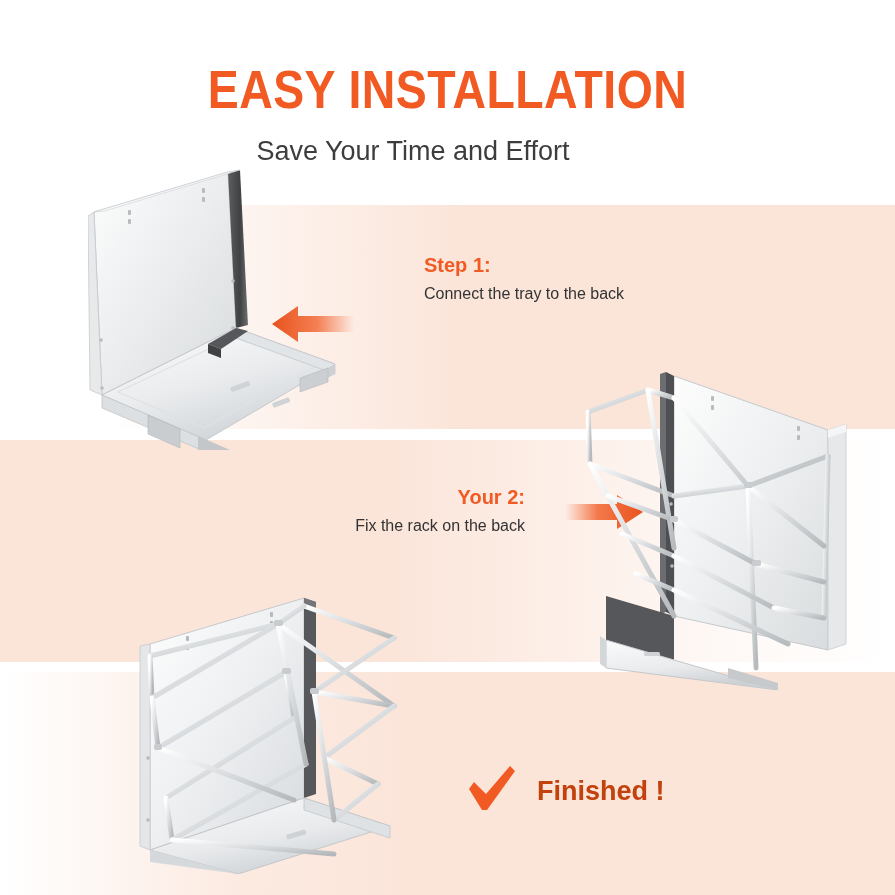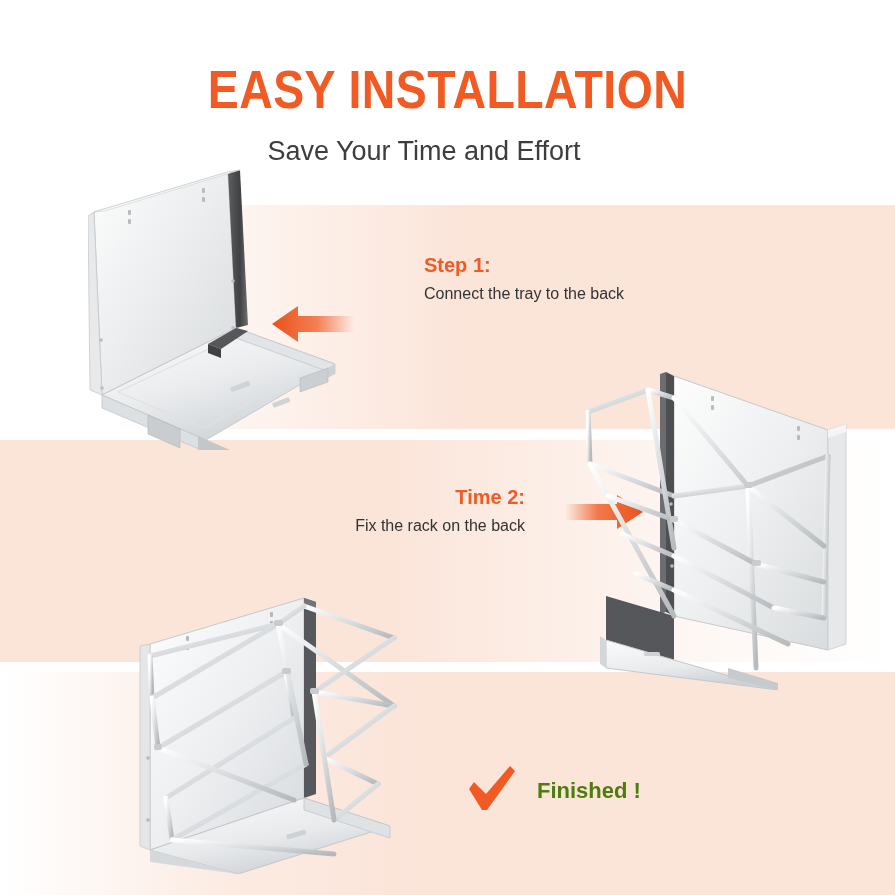--- a/index.html
+++ b/index.html
@@ -22,34 +22,34 @@
 
   
   .title{
     position:absolute;top:60px;left:0;width:895px;text-align:center;
     font-size:54px;line-height:58px;font-weight:bold;color:#f15a22;
     letter-spacing:.5px;
     transform:scaleX(.86);transform-origin:center top;
     font-stretch:condensed;
   }
   .subtitle{
-    position:absolute;top:135px;left:11px;width:756px;text-align:center;
+    position:absolute;top:135px;left:0;width:756px;text-align:center;
     font-size:27px;line-height:32px;color:#3d3d3d;font-weight:normal;padding-left:35px;
   }
 
   
   .step-block{position:absolute;color:#333;}
   .step-label{font-size:20px;font-weight:bold;color:#f15a22;line-height:26px;}
   .step-text{font-size:16px;color:#333;line-height:32px;white-space:nowrap;}
 
   #step1-block{left:396px;top:252px;text-align:left;margin-left:28px;}
   #step2-block{left:243px;top:484px;width:282px;text-align:right;}
 
   .finished-block{position:absolute;left:467px;top:765px;display:flex;align-items:center;gap:20px;}
-  .finished-text{font-size:22px;font-weight:bold;color:#4d7c0f;white-space:nowrap;}
+  .finished-text{font-size:27px;font-weight:bold;color:#c2410c;white-space:nowrap;}
 
   
   .arrow{position:absolute;}
   #arrow-left{left:272px;top:303px;}
   #arrow-right{left:565px;top:492px;}
 
   
   .product{position:absolute;}
   #product-step1{left:88px;top:168px;width:262px;height:282px;}
   #product-step2{left:578px;top:368px;width:302px;height:322px;}
@@ -140,21 +140,21 @@
       <polygon points="0,21 26,3 26,13 82,13 82,29 26,29 26,39" fill="url(#arrL)"></polygon>
     </svg>
   </div>
 
   <div class="step-block" id="step1-block">
     <div class="step-label">Step 1:</div>
     <div class="step-text">Connect the tray to the back</div>
   </div>
 
   <div class="step-block" id="step2-block">
-    <div class="step-label">Time 2:</div>
+    <div class="step-label">Your 2:</div>
     <div class="step-text">Fix the rack on the back</div>
   </div>
 
   <div class="arrow" id="arrow-right">
     <svg width="78" height="40" viewBox="0 0 78 40" xmlns="http://www.w3.org/2000/svg">
       <defs>
         <linearGradient id="arrR" x1="0" y1="0" x2="1" y2="0">
           <stop offset="0%" stop-color="#f15a22" stop-opacity="0"></stop>
           <stop offset="42%" stop-color="#f15a22" stop-opacity=".8"></stop>
           <stop offset="100%" stop-color="#e8511b" stop-opacity="1"></stop>

